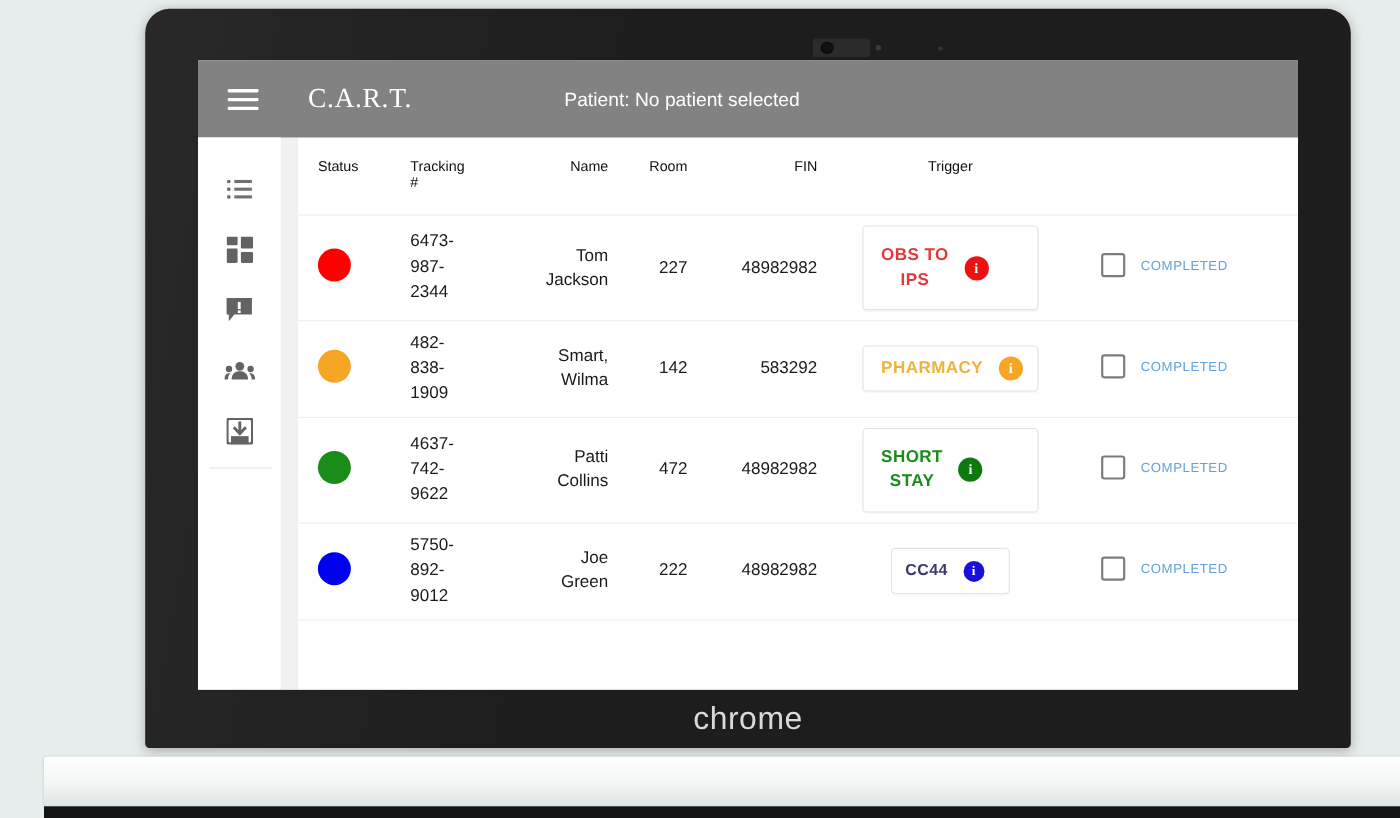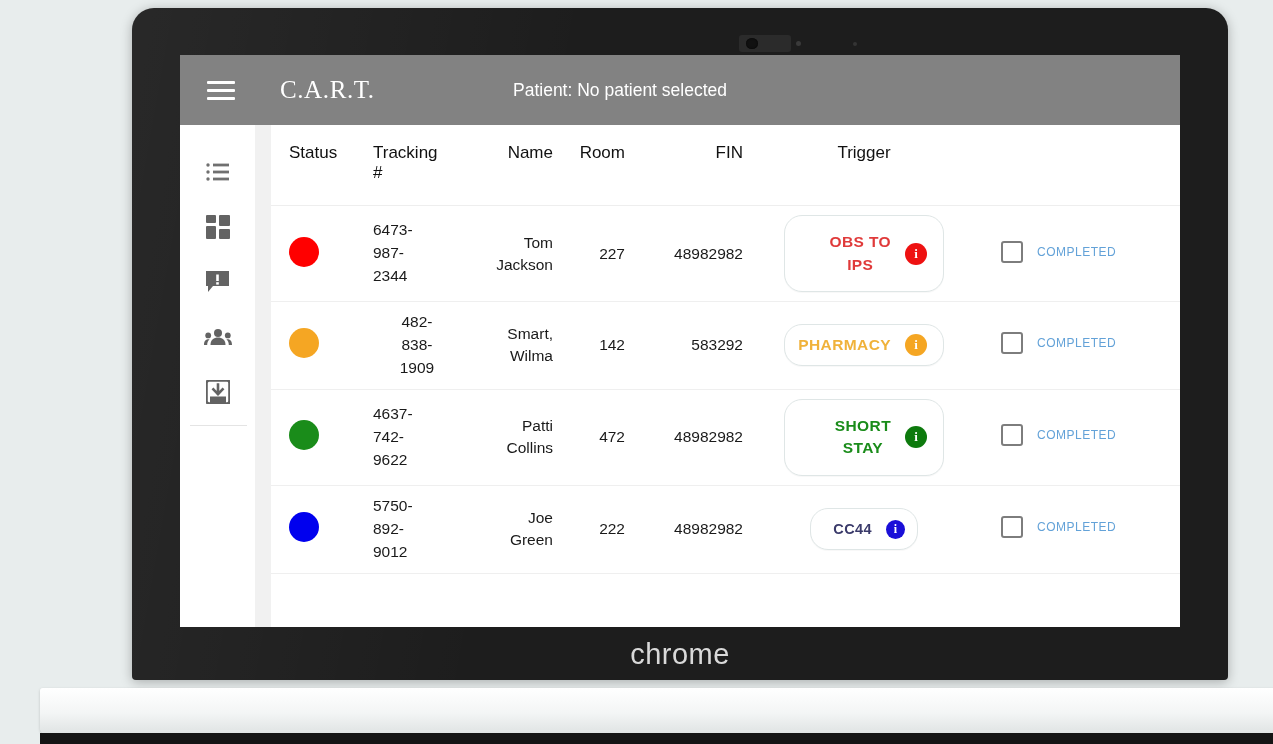--- a/index.html
+++ b/index.html
@@ -101,21 +101,21 @@
   }
   .side-item svg{ display:block; }
 
   .sidebar-gap{ width:16px; background:#f1f1f1; flex-shrink:0; }
 
   .table-wrap{ flex:1; background:#fff; overflow:hidden; }
 
   table{ width:100%; border-collapse:collapse; table-layout:fixed; }
 
   thead th{
-    font-weight:400; font-size:17px; color:#111;
+    font-weight:400; font-size:13px; color:#111;
     padding:18px 6px 22px; vertical-align:top;
     font-family:"Liberation Sans", sans-serif;
   }
   thead tr{ border-bottom:1px solid #eeeeee; }
 
   .c-status{ width:96px; text-align:left; padding-left:18px !important; }
   .c-track { width:100px; text-align:left; }
   .c-name  { width:92px; text-align:right; }
   .c-room  { width:72px; text-align:right; }
   .c-fin   { width:118px; text-align:right; }
@@ -133,22 +133,22 @@
   td.cell-name{ text-align:right; line-height:1.42; }
   td.cell-room{ text-align:right; }
   td.cell-fin { text-align:right; }
   td.cell-trig{ text-align:center; }
   td.cell-done{ text-align:left; padding-left:22px; }
 
   .dot{ width:30px; height:30px; border-radius:50%; display:inline-block; }
 
   
   .trigger-box{
-    display:inline-flex; align-items:center; justify-content:flex-end; gap:14px;
-    border:1px solid #dfe6e6; border-radius:18px;
+    display:inline-flex; align-items:center; justify-content:flex-start; gap:14px;
+    border:1px solid #dfe6e6; border-radius:4px;
     background:#fff; cursor:pointer;
     box-shadow:0 1px 1px rgba(0,0,0,.03);
   }
   .trigger-box.two-line{ width:160px; height:77px; padding:0 16px; }
   .trigger-box.one-line{ width:160px; height:42px; padding:0 16px; }
   .trigger-box.narrow  { width:108px; height:42px; padding:0 12px; }
   .trigger-label{
     font-size:15.5px; font-weight:700; letter-spacing:.4px; line-height:1.45;
     white-space:pre-line; text-align:center;
   }
@@ -280,21 +280,21 @@
 IPS</span>
                     <span class="info-ico" style="background:#ee1111">i</span>
                   </span></td>
                 <td class="cell-done"><span class="done-wrap">
                     <span class="cbox"></span>
                     <span class="done-label">COMPLETED</span>
                   </span></td>
               </tr>
               <tr>
                 <td class="cell-status"><span class="dot" style="background:#f5a623"></span></td>
-                <td class="cell-track" style="white-space:pre-line;text-align:center;">482-
+                <td class="cell-track" style="white-space:pre-line;">482-
 838-
 1909</td>
                 <td class="cell-name" style="white-space:pre-line;">Smart,
 Wilma</td>
                 <td class="cell-room">142</td>
                 <td class="cell-fin">583292</td>
                 <td class="cell-trig"><span class="trigger-box one-line">
                     <span class="trigger-label" style="color:#f0b23a">PHARMACY</span>
                     <span class="info-ico" style="background:#f5a623">i</span>
                   </span></td>

